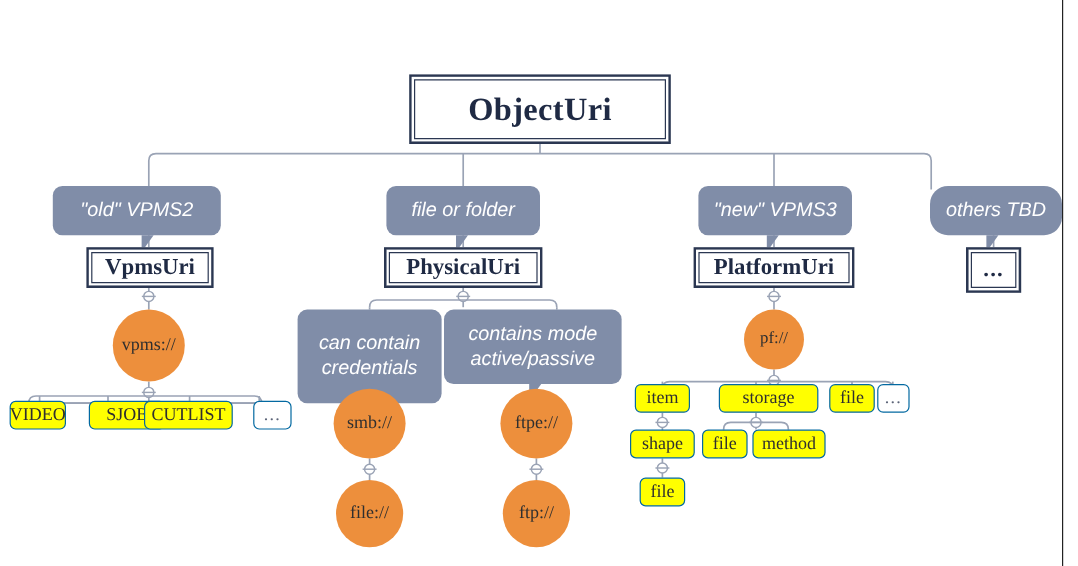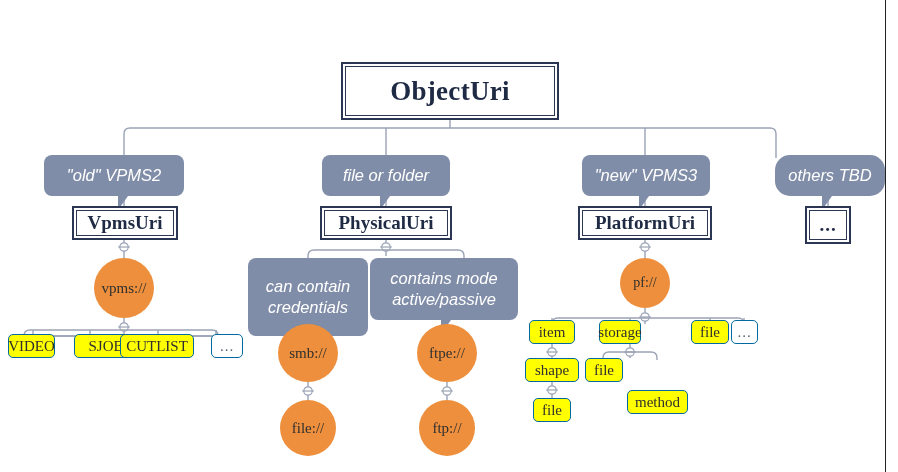--- a/index.html
+++ b/index.html
@@ -222,37 +222,37 @@
     <span>PlatformUri</span>
   </div>
 
   <div class="node ell small" style="left:620px;top:258px;width:50px;height:50px;">
     <span>pf://</span>
   </div>
 
   <div class="node tag" style="left:529px;top:320px;width:46px;height:24px;">
     <span>item</span>
   </div>
-  <div class="node tag" style="left:599px;top:320px;width:42px;height:24px;">
+  <div class="node tag" style="left:599px;top:320px;width:83px;height:24px;">
     <span>storage</span>
   </div>
   <div class="node tag" style="left:691px;top:320px;width:38px;height:24px;">
     <span>file</span>
   </div>
   <div class="node tag empty" style="left:731px;top:320px;width:27px;height:24px;">
     <span>...</span>
   </div>
 
   <div class="node tag" style="left:525px;top:358px;width:54px;height:24px;">
     <span>shape</span>
   </div>
   <div class="node tag" style="left:585px;top:358px;width:38px;height:24px;">
     <span>file</span>
   </div>
-  <div class="node tag" style="left:627px;top:358px;width:61px;height:24px;margin-top:32px;">
+  <div class="node tag" style="left:627px;top:358px;width:61px;height:24px;">
     <span>method</span>
   </div>
 
   <div class="node tag" style="left:533px;top:398px;width:38px;height:24px;">
     <span>file</span>
   </div>
 
   <div class="node note" style="left:775px;top:155px;width:110px;height:41px;border-radius:15px;">
     <span class="ln">others TBD</span>
   </div>

